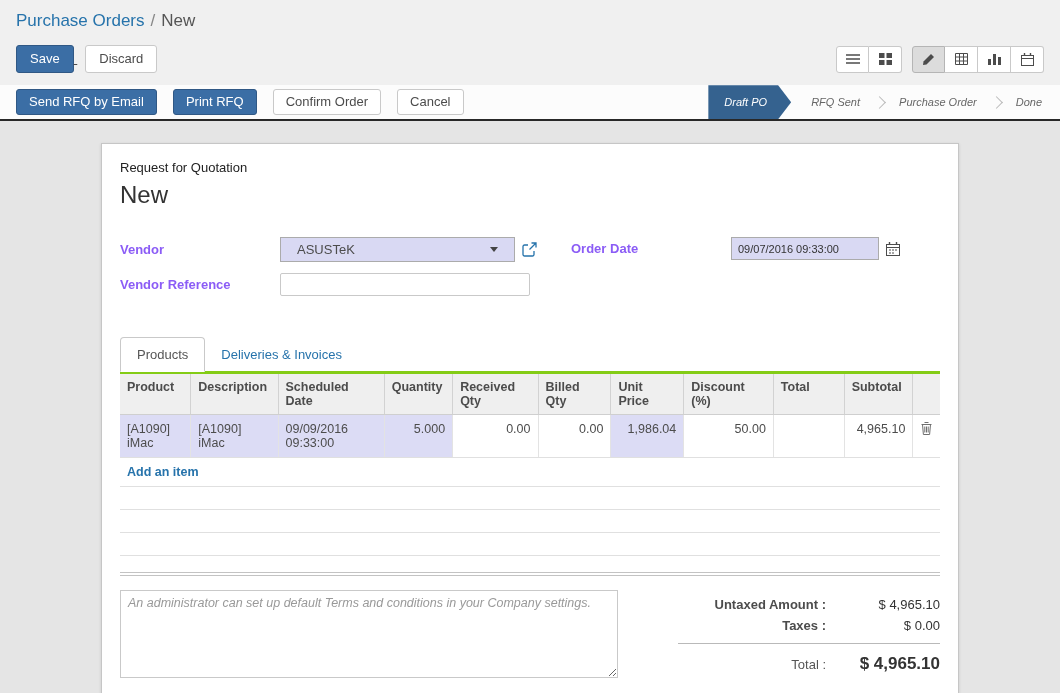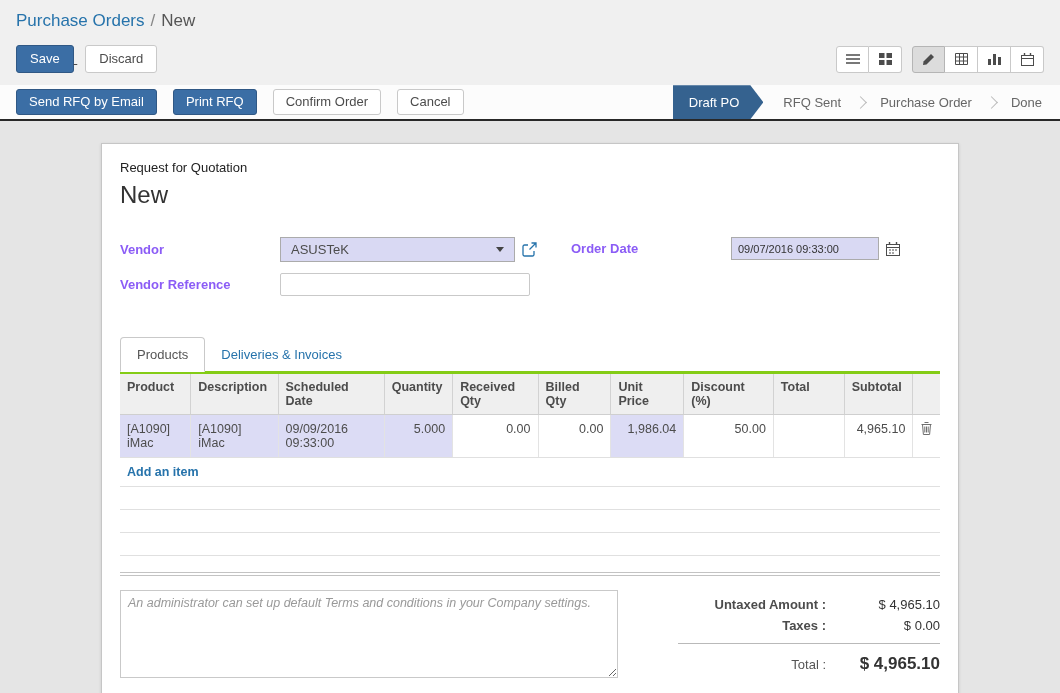--- a/index.html
+++ b/index.html
@@ -24,36 +24,36 @@
   .vs-btn:first-child { border-radius: 3px 0 0 3px; }
   .vs-btn:last-child { border-radius: 0 3px 3px 0; }
   .vs-group .vs-btn:only-child { border-radius: 3px; }
   .vs-btn.active { background: #dcdcdc; border-color: #b5b5b5; }
 
   
   .statusbar { background: #fcfcfc; border-bottom: 2px solid #282828; display: flex; align-items: stretch; justify-content: space-between; height: 36px; }
   .statusbar-left { display: flex; align-items: center; padding-left: 16px; }
   .statusbar-left .btn { margin-right: 8px; padding: 5px 12px; }
   .statusbar-right { display: flex; align-items: stretch; }
-  .state { display: flex; align-items: center; padding: 0 18px; color: #666; font-size: 13px; white-space: nowrap; }
+  .state { display: flex; align-items: center; padding: 0 18px; color: #666; font-size: 11px; white-space: nowrap; font-style: italic; }
   .state.active { background: #35628f; color: #fff; padding: 0 24px 0 16px; clip-path: polygon(0 0, calc(100% - 13px) 0, 100% 50%, calc(100% - 13px) 100%, 0 100%); margin-right: 2px; }
   .state-chevron { align-self: center; width: 9px; height: 9px; border-top: 1px solid #b9b9b9; border-right: 1px solid #b9b9b9; transform: rotate(45deg); margin: 0 -3px; }
 
   
   .content { height: 576px; padding-top: 22px; }
   .sheet { width: 858px; min-height: 536px; margin: 0 auto; background: #fff; border: 1px solid #c6c6c6; box-shadow: 0 1px 3px rgba(0,0,0,.12); padding: 16px 18px 18px 18px; }
   .sheet-subtitle { font-weight: normal; color: #222; font-size: 13px; }
   .sheet-title { font-size: 24px; color: #333; margin-top: 6px; font-weight: normal; }
 
   .form-grid { display: flex; margin-top: 28px; }
   .form-col-left { width: 55%; }
   .form-col-right { width: 45%; }
   .field-row { display: flex; align-items: center; margin-bottom: 11px; }
   .field-label { width: 160px; font-weight: bold; color: #8b5cf6; flex: none; }
-  .o-select { width: 235px; height: 25px; background: #d9d9f3; border: 1px solid #ababab; display: flex; align-items: center; padding: 0 10px; cursor: pointer; position: relative; }
+  .o-select { width: 235px; height: 25px; background: #d9d9f3; border: 1px solid #ababab; display: flex; align-items: center; padding: 0 16px; cursor: pointer; position: relative; }
   .o-select .caret { margin-left: auto; width: 0; height: 0; border-left: 4px solid transparent; border-right: 4px solid transparent; border-top: 5px solid #444; }
   .icon-btn { background: none; border: none; margin-left: 7px; cursor: pointer; display: inline-flex; align-items: center; }
   .text-input { width: 250px; height: 23px; border: 1px solid #c9c9c9; background: #fff; padding: 0 6px; font-family: inherit; font-size: 13px; border-radius: 2px; }
   .date-input { width: 148px; height: 23px; background: #d9d9f3; border: 1px solid #ababab; padding: 0 6px; font-family: inherit; font-size: 11px; color: #333; }
 
   
   .tabs { display: flex; margin-top: 30px; border-bottom: 3px solid #84cc16; align-items: flex-end; }
   .tab { padding: 9px 16px; cursor: pointer; font-size: 13px; }
   .tab.active { background: #fff; border: 1px solid #c9c9c9; border-bottom: 1px solid #fff; border-radius: 4px 4px 0 0; margin-bottom: -1px; color: #555; }
   .tab.inactive { color: #2673ab; }

